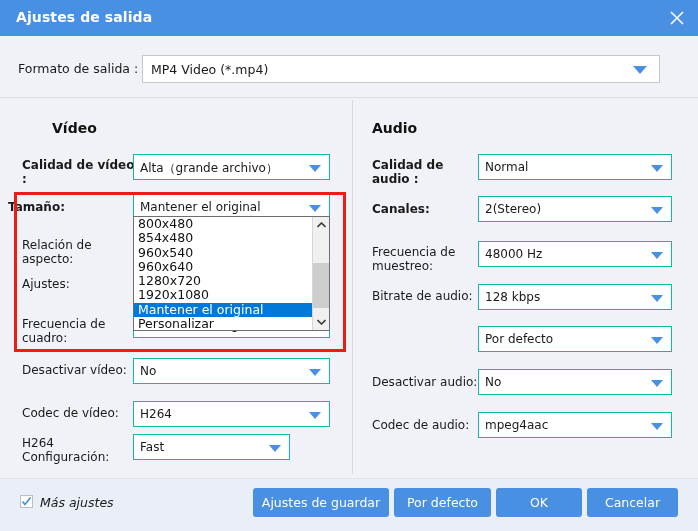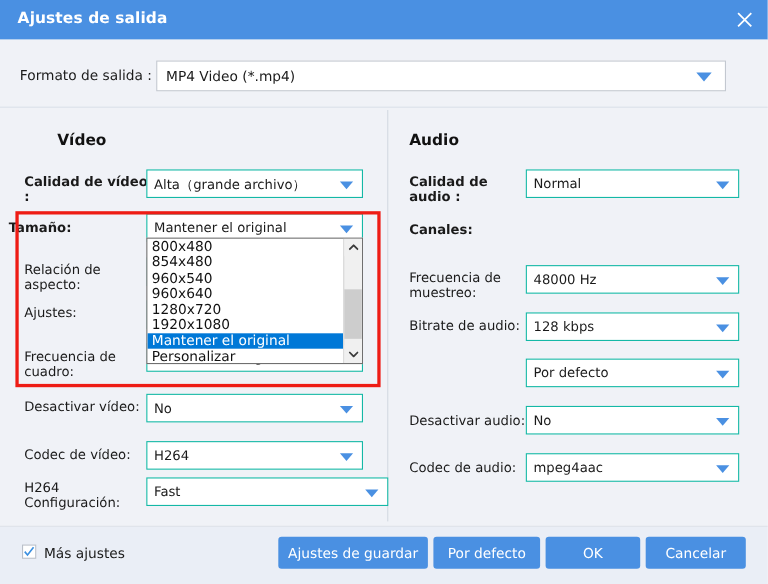--- a/index.html
+++ b/index.html
@@ -226,20 +226,21 @@
     border: 1px solid #b9bfc9;
     box-sizing: border-box;
   }
   #chk-box svg { display:block; }
   #chk-label {
     position: absolute;
     left: 20px; top: 1px;
     font-size: 12.5px;
     color: #1a1a1a;
     white-space: nowrap;
+    font-style: italic;
   }
 
   .btn {
     position: absolute;
     top: 488px;
     height: 29px;
     background: #4a90e2;
     border: none;
     border-radius: 3px;
     color: #ffffff;
@@ -312,34 +313,38 @@
     <div class="caret"></div>
   </div>
 
   <div class="fld-label" style="left:22px; top:406px; width:110px;">Codec de vídeo:</div>
   <div class="combo" style="left:133px; top:401px; width:197px;">
     <div class="sel-value">H264</div>
     <div class="caret"></div>
   </div>
 
   <div class="fld-label" style="left:22px; top:436px; width:113px;">H264 Configuración:</div>
-  <div class="combo" style="left:133px; top:434px; width:220px;">
+  <div class="combo" style="left:133px; top:434px; width:157px;">
     <div class="sel-value">Fast</div>
     <div class="caret"></div>
   </div>
 
   <div class="section-title" style="left:372px; top:120px;">Audio</div>
 
   <div class="fld-label bold" style="left:372px; top:158px; width:112px;">Calidad de audio :</div>
   <div class="combo" style="left:478px; top:154px; width:194px;">
     <div class="sel-value">Normal</div>
     <div class="caret"></div>
   </div>
 
   <div class="fld-label bold" style="left:372px; top:202px; width:105px;">Canales:</div>
+  <div class="combo" style="left:478px; top:196px; width:194px;">
+    <div class="sel-value">2(Stereo)</div>
+    <div class="caret"></div>
+  </div>
 
   <div class="fld-label" style="left:372px; top:245px; width:100px;">Frecuencia de muestreo:</div>
   <div class="combo" style="left:478px; top:241px; width:194px;">
     <div class="sel-value">48000 Hz</div>
     <div class="caret"></div>
   </div>
 
   <div class="fld-label" style="left:372px; top:289px; width:105px;">Bitrate de audio:</div>
   <div class="combo" style="left:478px; top:284px; width:194px;">
     <div class="sel-value">128 kbps</div>

